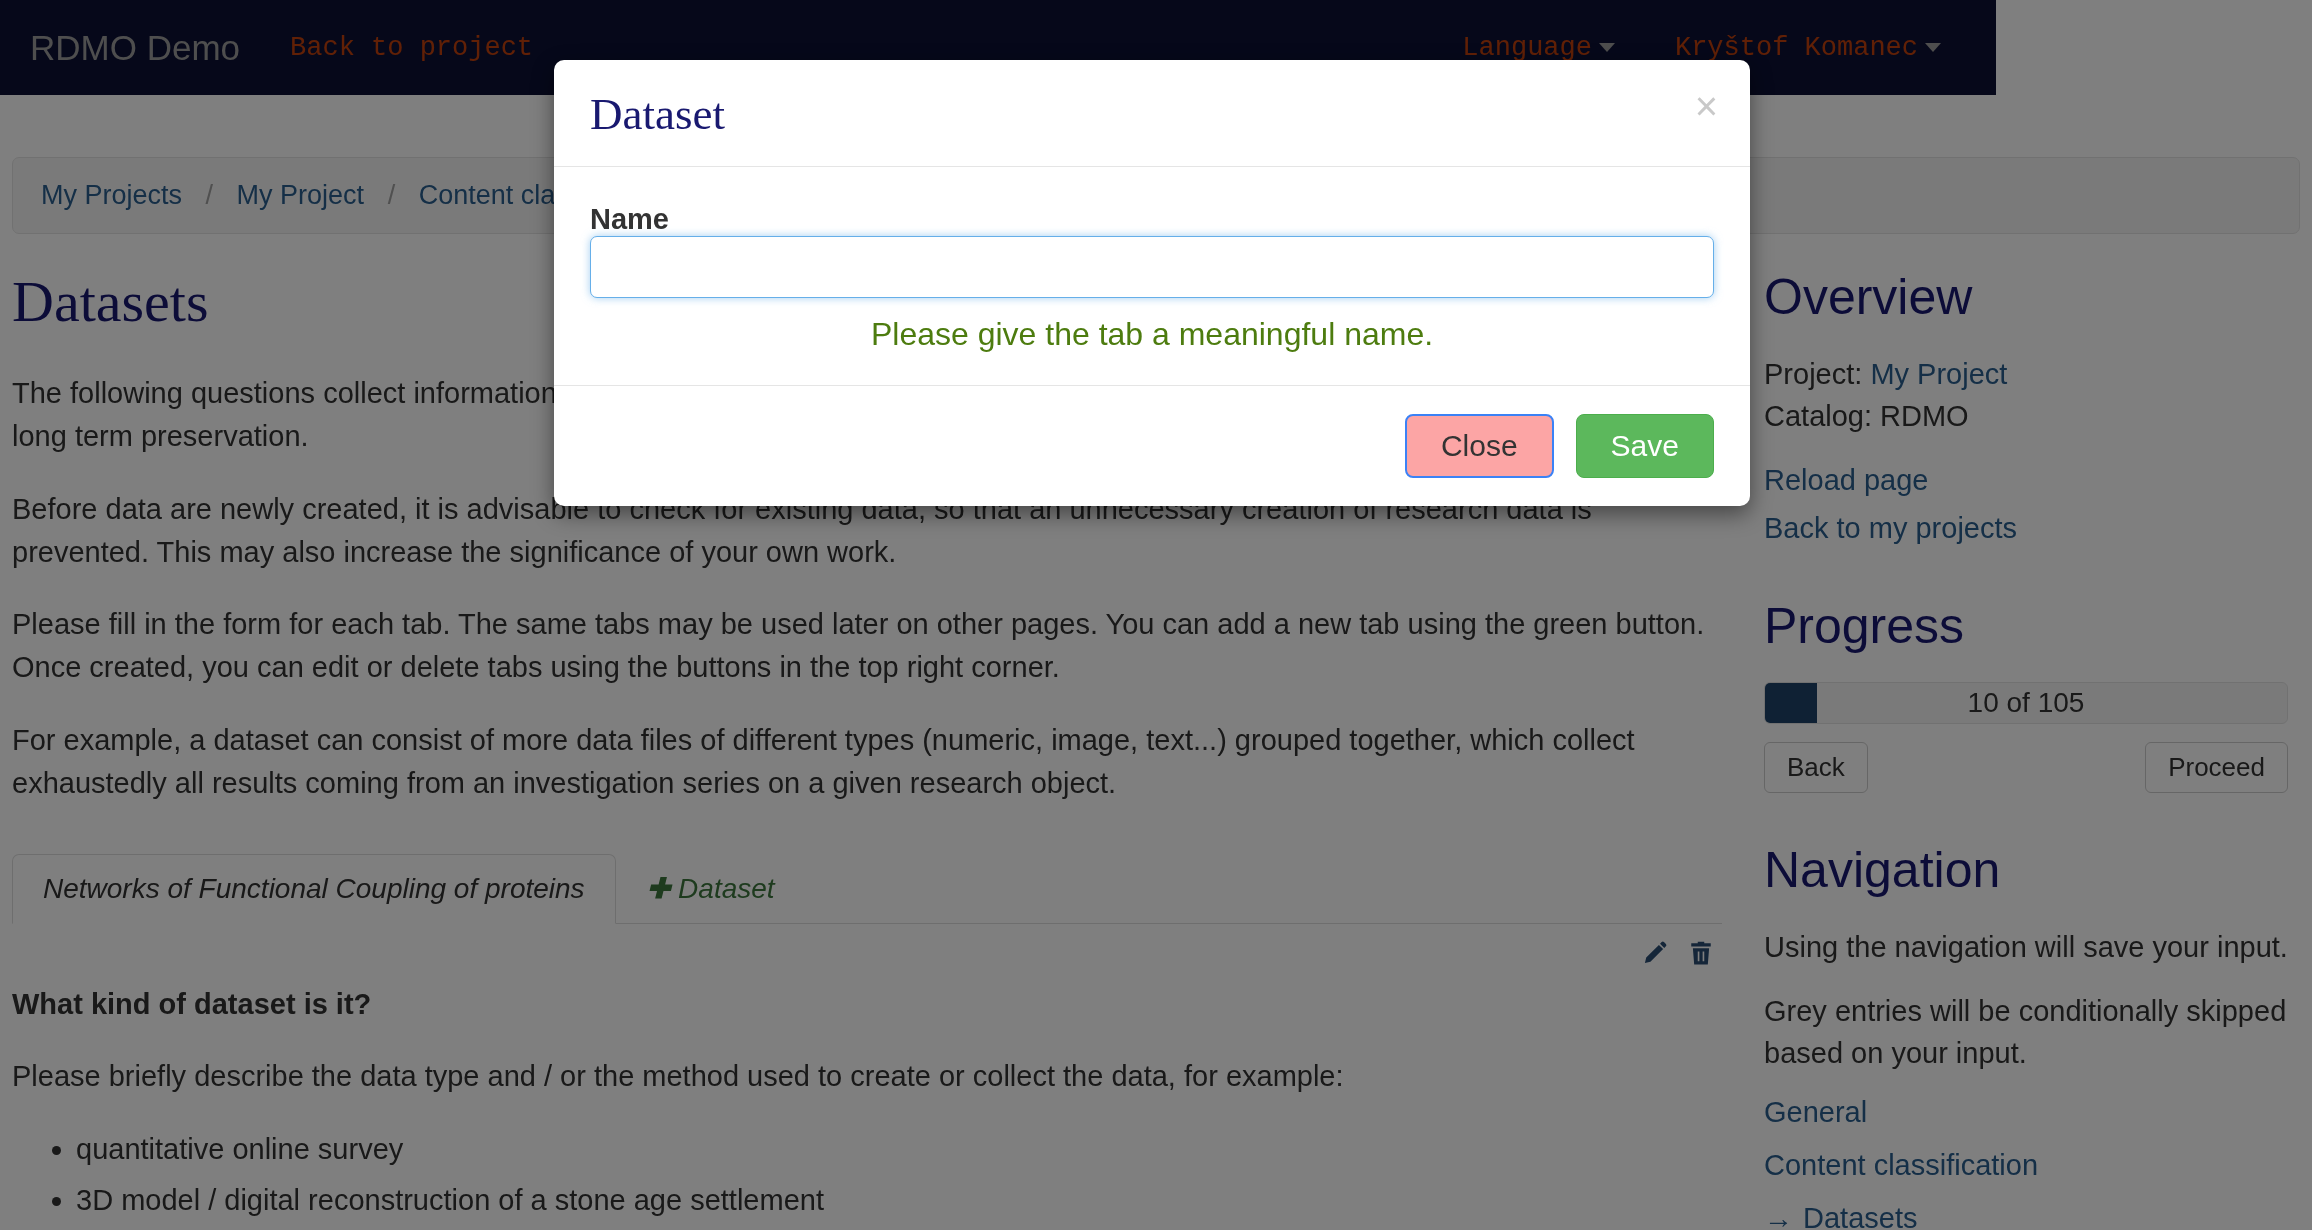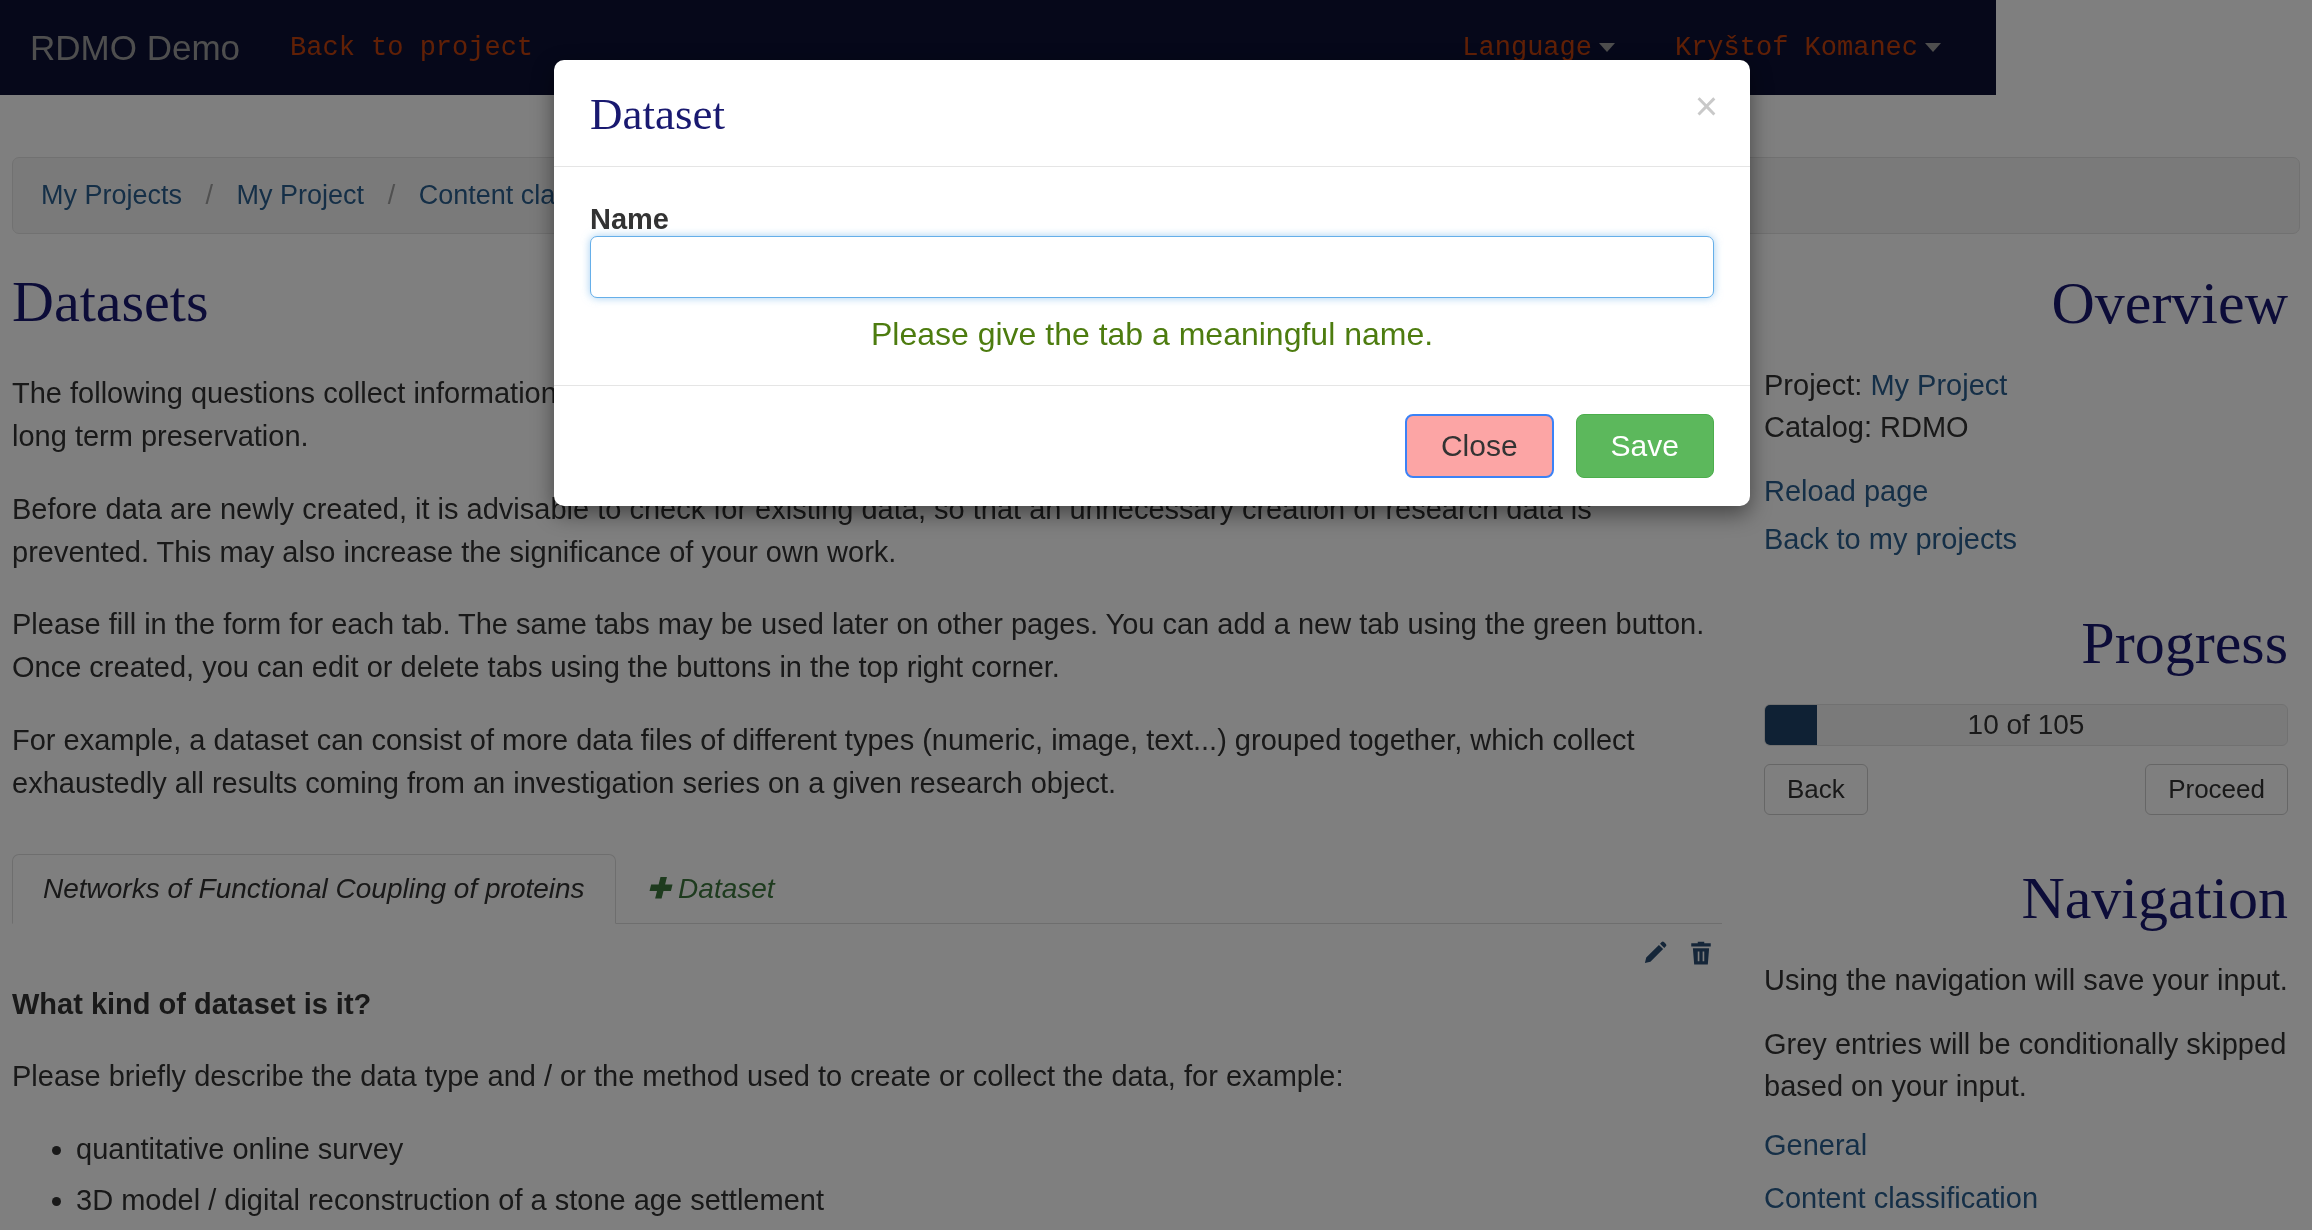--- a/index.html
+++ b/index.html
@@ -160,27 +160,26 @@
   }
 
   
   .sidebar {
     position: absolute;
     top: 175px; left: 1764px;
     width: 536px;
     padding-right: 12px;
   }
   .sidebar h2 {
-    font-family: Liberation Serif, serif;
-    font-size: 60px;
+    font-family: Liberation Sans, sans-serif;
+    font-size: 50px;
     color: #191970;
     font-weight: normal;
     margin: 0 0 28px 0;
     line-height: 1.1;
-    text-align: right;
   }
   .sidebar h2.spaced { margin-top: 50px; }
   .sidebar p {
     font-size: 29px;
     line-height: 1.45;
     color: #333333;
     margin: 0 0 22px 0;
   }
   .sidebar a {
     color: #2a5f8f;

